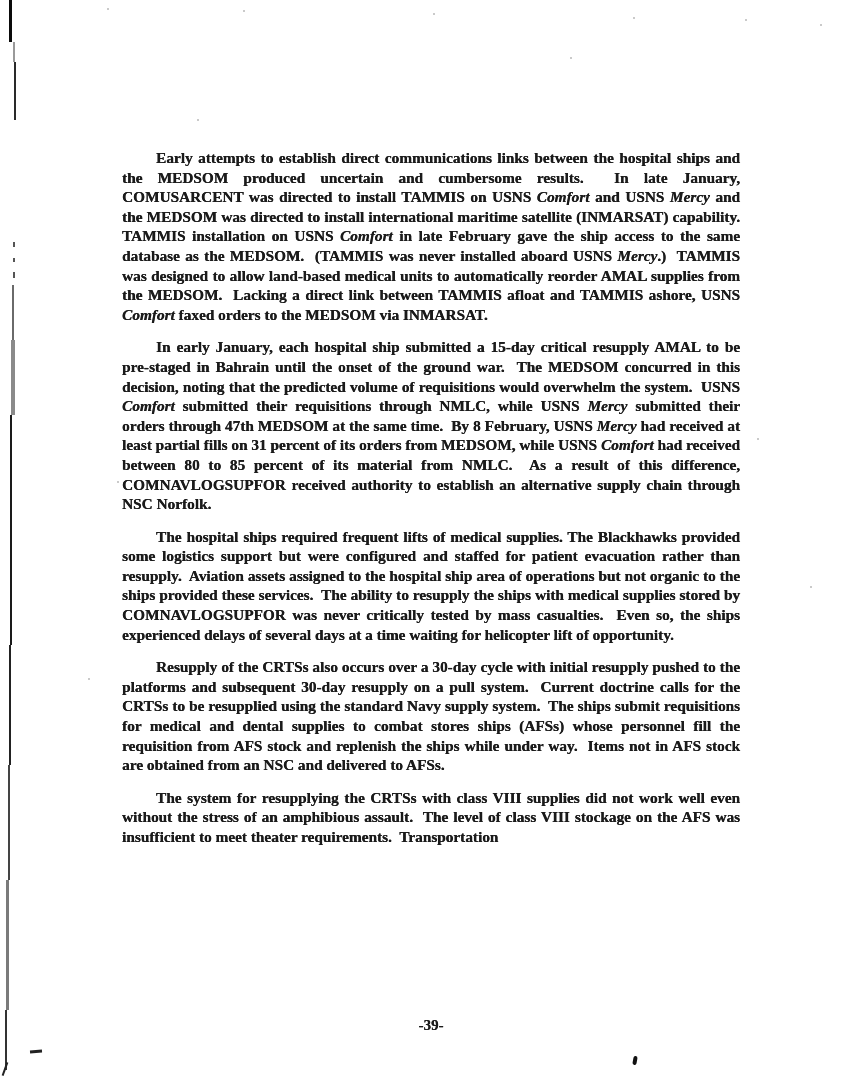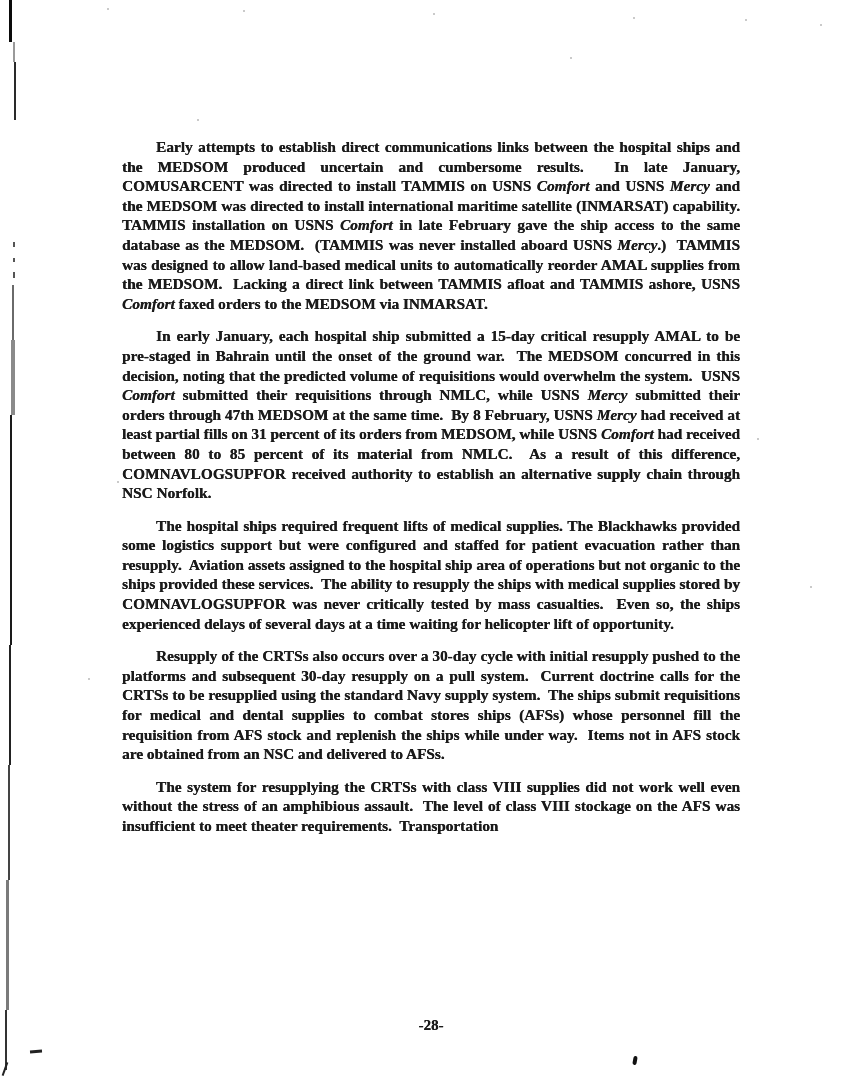--- a/index.html
+++ b/index.html
@@ -10,21 +10,21 @@
     overflow: hidden;
     position: relative;
     font-family: "Liberation Serif", "DejaVu Serif", serif;
   }
   .page {
     position: absolute; inset: 0;
     background: var(--paper);
   }
   .document-body {
     position: absolute;
-    left: 122px; top: 137px; width: 618px;
+    left: 122px; top: 148px; width: 618px;
     color: var(--ink);
     font-size: 15.3px;
     line-height: 19.6px;
     font-weight: 700;
     text-align: justify;
     white-space: pre-wrap;
     text-shadow: 0.3px 0 0 currentColor;
   }
   .document-body p.para {
     margin: 0 0 13px 0;
@@ -73,15 +73,15 @@
     <div class="speck" style="left:570px; top:57px;"></div>
     <div class="speck" style="left:197px; top:119px;"></div>
     <div class="speck" style="left:757px; top:438px;"></div>
     <div class="speck" style="left:810px; top:586px;"></div>
     <div class="speck" style="left:117px; top:481px;"></div>
     <div class="speck" style="left:88px;  top:678px;"></div>
   </div>
 
   <div class="document-body"><p class="para"><span>Early attempts to establish direct communications links between the hospital ships and the MEDSOM produced uncertain and cumbersome results.  In late January, COMUSARCENT was directed to install TAMMIS on USNS </span><i>Comfort</i><span> and USNS </span><i>Mercy</i><span> and the MEDSOM was directed to install international maritime satellite (INMARSAT) capability.  TAMMIS installation on USNS </span><i>Comfort</i><span> in late February gave the ship access to the same database as the MEDSOM.  (TAMMIS was never installed aboard USNS </span><i>Mercy</i><span>.)  TAMMIS was designed to allow land-based medical units to automatically reorder AMAL supplies from the MEDSOM.  Lacking a direct link between TAMMIS afloat and TAMMIS ashore, USNS </span><i>Comfort</i><span> faxed orders to the MEDSOM via INMARSAT.</span></p><p class="para"><span>In early January, each hospital ship submitted a 15-day critical resupply AMAL to be pre-staged in Bahrain until the onset of the ground war.  The MEDSOM concurred in this decision, noting that the predicted volume of requisitions would overwhelm the system.  USNS </span><i>Comfort</i><span> submitted their requisitions through NMLC, while USNS </span><i>Mercy</i><span> submitted their orders through 47th MEDSOM at the same time.  By 8 February, USNS </span><i>Mercy</i><span> had received at least partial fills on 31 percent of its orders from MEDSOM, while USNS </span><i>Comfort</i><span> had received between 80 to 85 percent of its material from NMLC.  As a result of this difference, COMNAVLOGSUPFOR received authority to establish an alternative supply chain through NSC Norfolk.</span></p><p class="para"><span>The hospital ships required frequent lifts of medical supplies. The Blackhawks provided some logistics support but were configured and staffed for patient evacuation rather than resupply.  Aviation assets assigned to the hospital ship area of operations but not organic to the ships provided these services.  The ability to resupply the ships with medical supplies stored by COMNAVLOGSUPFOR was never critically tested by mass casualties.  Even so, the ships experienced delays of several days at a time waiting for helicopter lift of opportunity.</span></p><p class="para"><span>Resupply of the CRTSs also occurs over a 30-day cycle with initial resupply pushed to the platforms and subsequent 30-day resupply on a pull system.  Current doctrine calls for the CRTSs to be resupplied using the standard Navy supply system.  The ships submit requisitions for medical and dental supplies to combat stores ships (AFSs) whose personnel fill the requisition from AFS stock and replenish the ships while under way.  Items not in AFS stock are obtained from an NSC and delivered to AFSs.</span></p><p class="para"><span>The system for resupplying the CRTSs with class VIII supplies did not work well even without the stress of an amphibious assault.  The level of class VIII stockage on the AFS was insufficient to meet theater requirements.  Transportation</span></p></div>
 
-  <div class="page-number">-28-</div>
+  <div class="page-number">-39-</div>
 
 </div>
 
 </body></html>

